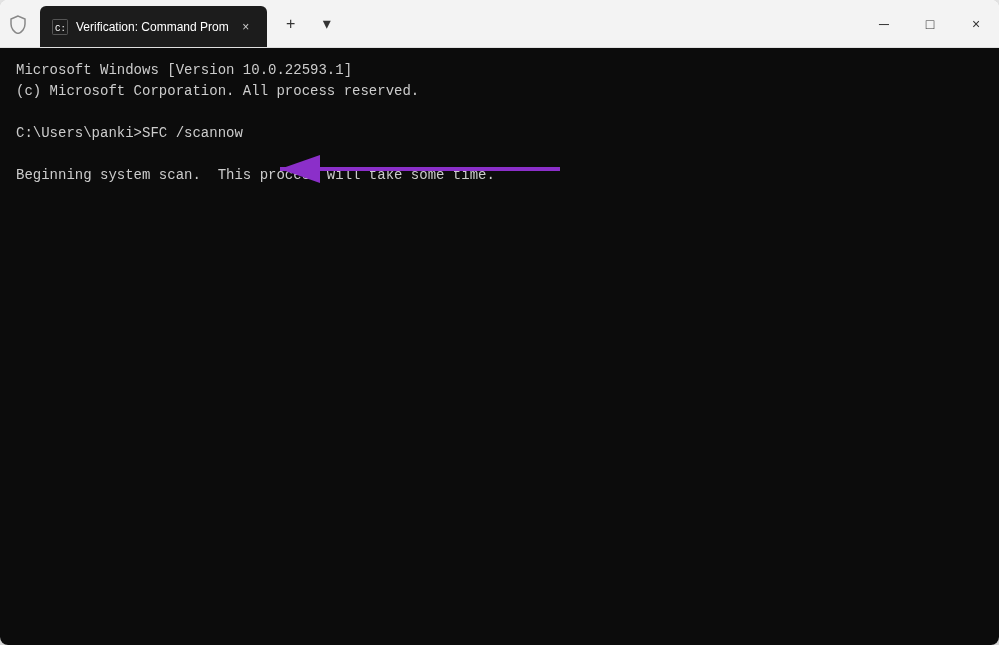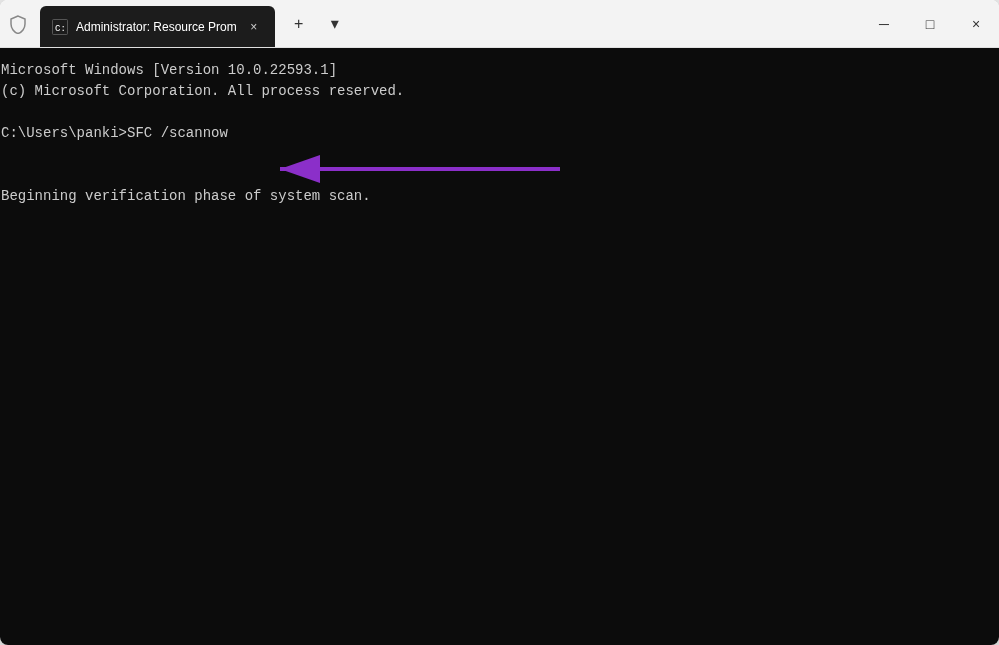--- a/index.html
+++ b/index.html
@@ -135,21 +135,21 @@
       align-items: center;
       justify-content: center;
       font-size: 14px;
       color: #333;
     }
 
     
     .terminal-body {
       flex: 1;
       background: #0c0c0c;
-      padding: 12px 1px;
+      padding: 12px 16px;
       font-family: 'Courier New', Consolas, monospace;
       font-size: 14px;
       color: #cccccc;
       line-height: 1.5;
       overflow: hidden;
       position: relative;
     }
 
     .terminal-line {
       white-space: pre;
@@ -187,21 +187,21 @@
 
     <div class="tabs-area">
 
       <div class="tab">
         <div class="tab-icon">
           <svg width="14" height="14" viewBox="0 0 14 14" fill="none">
             <rect width="14" height="14" fill="#1c1c1c"></rect>
             <text x="2" y="11" font-family="Courier New" font-size="9" fill="white">C:</text>
           </svg>
         </div>
-        <span class="tab-title">Administrator: Resource Prom</span>
+        <span class="tab-title">Verification: Command Prom</span>
         <div class="tab-close">
           <span>×</span>
         </div>
       </div>
 
       <div class="tab-actions">
         <button class="tab-action-btn">+</button>
         <button class="tab-action-btn">▾</button>
       </div>
     </div>
@@ -212,22 +212,22 @@
       <button class="ctrl-btn close-btn">×</button>
     </div>
   </div>
 
   <div class="terminal-body">
     <div class="terminal-line">Microsoft Windows [Version 10.0.22593.1]</div>
     <div class="terminal-line">(c) Microsoft Corporation. All process reserved.</div>
     <div class="terminal-line blank"></div>
     <div class="terminal-line">C:\Users\panki&gt;SFC /scannow</div>
     <div class="terminal-line blank"></div>
-    <div class="terminal-line blank"></div>
-    <div class="terminal-line">Beginning verification phase of system scan.</div>
+    <div class="terminal-line">Beginning system scan.  This process will take some time.</div>
+    <div class="terminal-line blank"></div>
     <div class="terminal-line blank"></div>
     <div class="terminal-line blank"></div>
 
     <div class="arrow-container">
       <svg class="arrow-svg" width="320" height="50" viewBox="0 0 320 50">
 
         <defs>
           <marker id="arrowhead" markerWidth="10" markerHeight="7" refX="10" refY="3.5" orient="auto">
             <polygon points="0 0, 10 3.5, 0 7" fill="#8b2fc9"></polygon>
           </marker>

